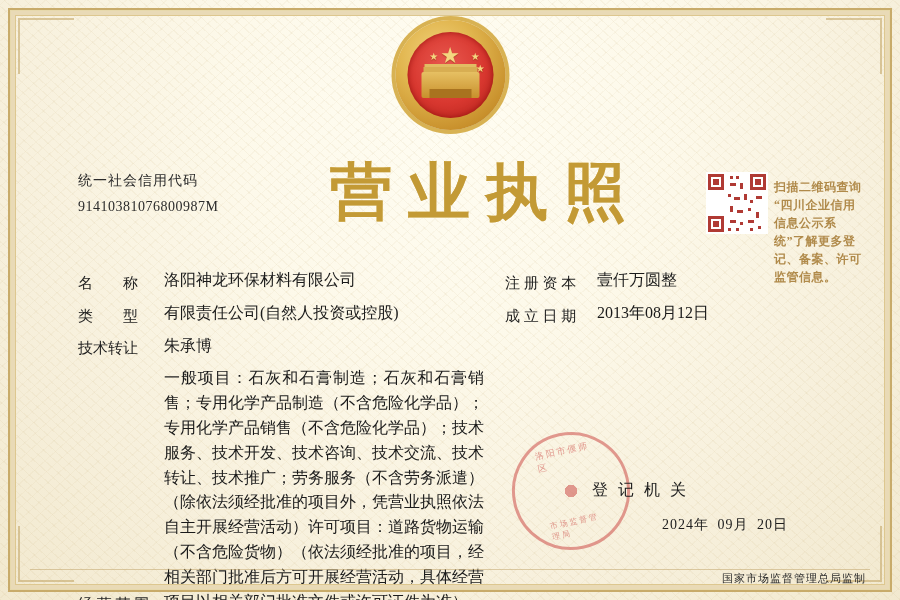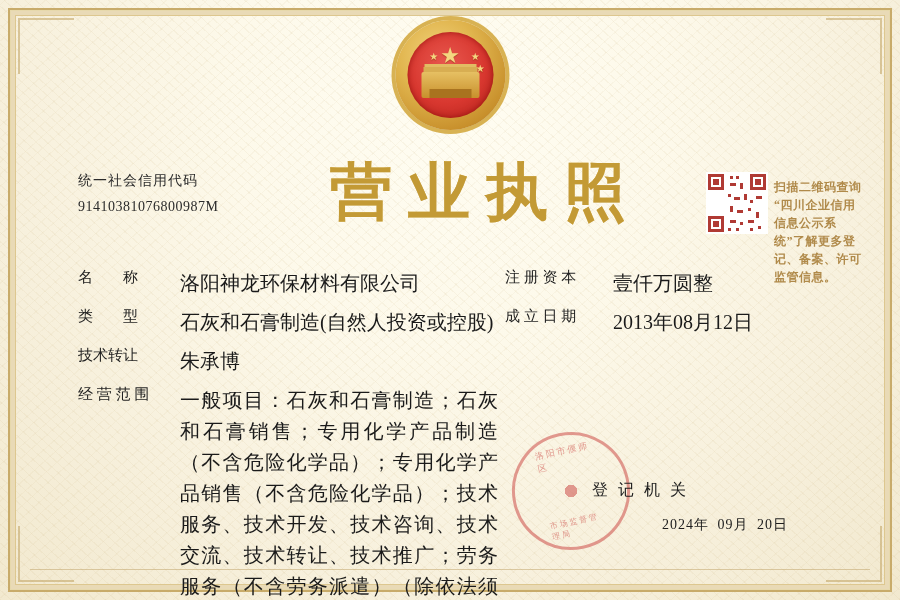--- a/index.html
+++ b/index.html
@@ -98,26 +98,26 @@
   .qr-wrap{position:absolute;right:132px;top:172px;width:62px;height:62px;}
   .qr{width:62px;height:62px;background:#fff;position:relative;}
   .qr .m{position:absolute;background:#b03a34;}
   .qr-note{
     position:absolute;right:34px;top:178px;width:92px;
     font-size:12px;line-height:1.5;color:#b08a4a;letter-spacing:.5px;font-weight:bold;
   }
 
   
   .fields{position:absolute;left:78px;top:268px;width:420px;}
-  .row{display:flex;align-items:flex-start;margin-bottom:8px;gap:16px;}
+  .row{display:flex;align-items:flex-end;margin-bottom:8px;}
   .row .k{
     width:86px;flex:none;font-size:15px;color:#1d1d1d;
     display:flex;justify-content:space-between;letter-spacing:0;
   }
-  .row .v{font-size:20px;color:#1a1a1a;line-height:1.55;}
+  .row .v{font-size:16px;color:#1a1a1a;line-height:1.55;}
   .scope .v{width:320px;text-align:justify;}
 
   .fields-right{position:absolute;left:505px;top:268px;width:330px;}
   .fields-right .k{width:92px;}
   .fields-right .v{width:232px;line-height:1.55;}
 
   
   .seal{
     position:absolute;left:512px;top:432px;width:112px;height:112px;border-radius:50%;
     border:3px solid #d2605a;opacity:.62;transform:rotate(-12deg);
@@ -219,21 +219,21 @@
 
   <div class="fields">
 
     <div class="row">
       <div class="k">名　　称</div>
       <div class="v">洛阳神龙环保材料有限公司</div>
     </div>
 
     <div class="row">
       <div class="k">类　　型</div>
-      <div class="v">石灰和石膏制造(自然人投资或控股)</div>
+      <div class="v">有限责任公司(自然人投资或控股)</div>
     </div>
 
     <div class="row">
       <div class="k">技术转让</div>
       <div class="v">朱承博</div>
     </div>
 
     <div class="row scope">
       <div class="k">经 营 范 围</div>
       <div class="v">一般项目：石灰和石膏制造；石灰和石膏销售；专用化学产品制造（不含危险化学品）；专用化学产品销售（不含危险化学品）；技术服务、技术开发、技术咨询、技术交流、技术转让、技术推广；劳务服务（不含劳务派遣）（除依法须经批准的项目外，凭营业执照依法自主开展经营活动）许可项目：道路货物运输（不含危险货物）（依法须经批准的项目，经相关部门批准后方可开展经营活动，具体经营项目以相关部门批准文件或许可证件为准）</div>
@@ -262,14 +262,15 @@
   </div>
 
   <div class="reg">登 记 机 关</div>
   <div class="regdate">
     <span>2024年</span>
     <span>09月</span>
     <span>20日</span>
   </div>
 
   <div class="hr-bottom"></div>
+  <div class="foot-right">国家市场监督管理总局监制</div>
 
 </div>
 
 </body></html>

